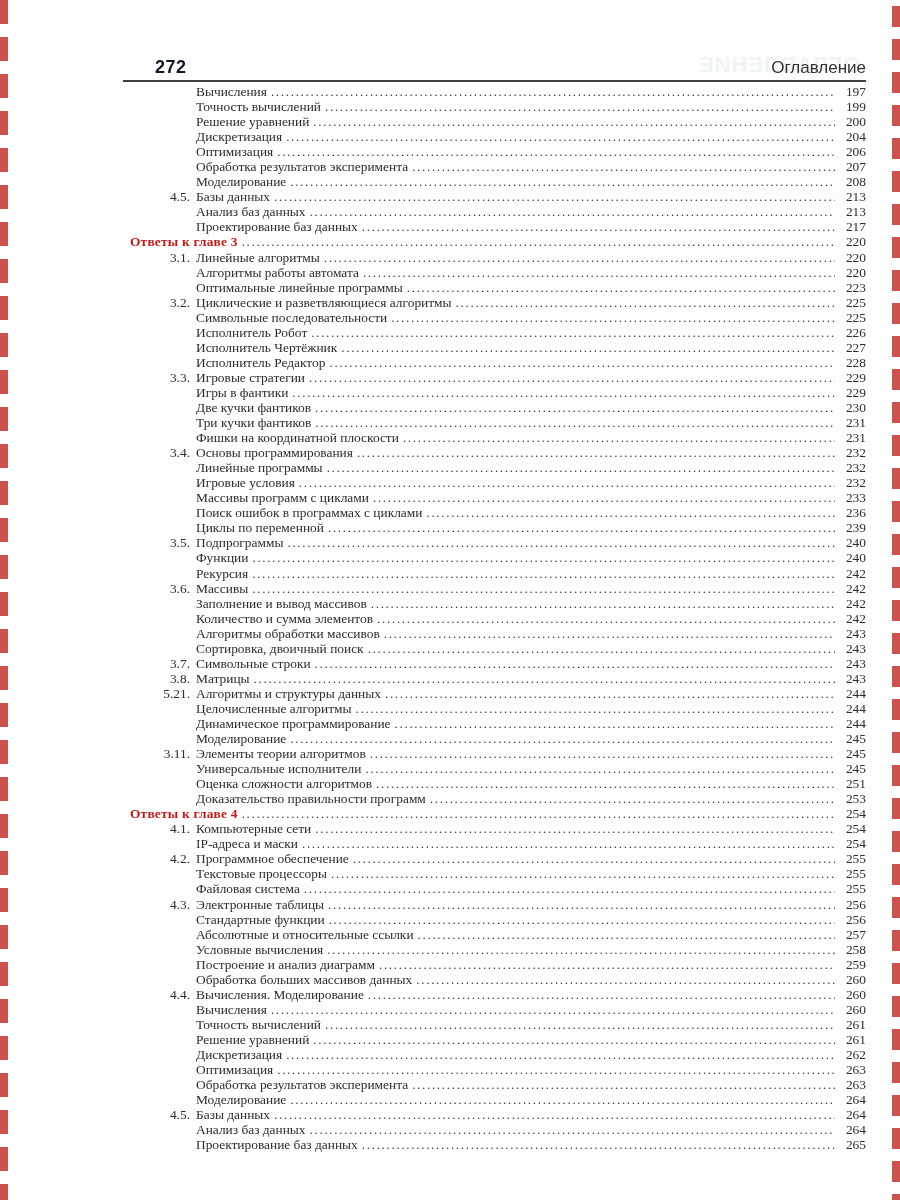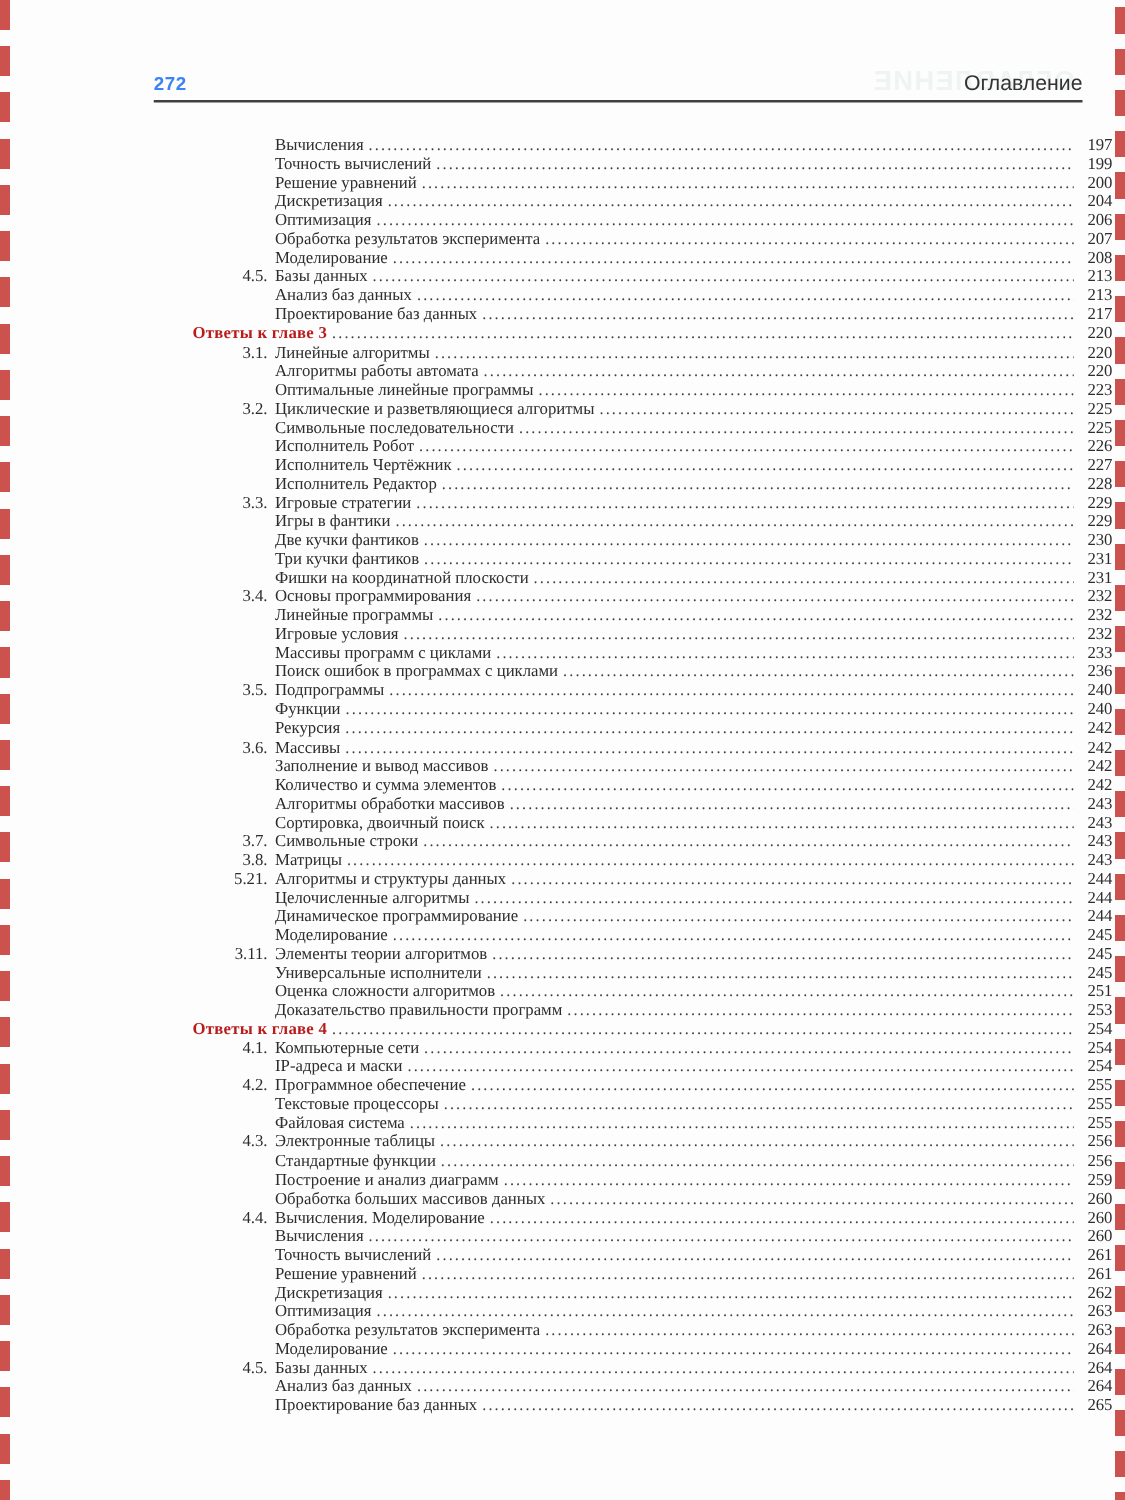--- a/index.html
+++ b/index.html
@@ -5,27 +5,27 @@
   html,body{margin:0;padding:0;}
   #page{position:relative;width:900px;height:1200px;background:#fdfdfd;overflow:hidden;
          font-family:"Liberation Serif", serif;color:#2d2d2d;}
   
   .edge{position:absolute;top:0;bottom:0;width:8px;opacity:.92;}
   .edge.left{left:0;background:repeating-linear-gradient(to bottom,#c8433f 0 24px,rgba(0,0,0,0) 24px 37px);}
   .edge.right{right:0;background:repeating-linear-gradient(to bottom,rgba(0,0,0,0) 0 6px,#c8433f 6px 27px,rgba(0,0,0,0) 27px 33px);}
   
   .header{position:absolute;left:123px;right:34px;top:57px;display:flex;justify-content:space-between;align-items:baseline;
           font-family:"Liberation Sans", sans-serif;}
-  .pagenum{font-weight:bold;font-size:15px;letter-spacing:.5px;color:#3b82f6;}
+  .pagenum{font-weight:bold;font-size:18px;letter-spacing:.5px;color:#0f172a;margin-left:32px;}
   .pagetitle{font-size:17px;color:#333;}
   .header-rule{position:absolute;left:123px;top:80px;width:743px;height:2px;background:#3d4140;}
   .ghost{position:absolute;right:40px;top:52px;font-family:"Liberation Sans",sans-serif;font-weight:bold;font-size:22px;
          color:#7fae9d;opacity:.10;transform:scaleX(-1);letter-spacing:1px;}
   
-  #toc{position:absolute;left:130px;top:108px;width:736px;margin-left:24px;}
+  #toc{position:absolute;left:130px;top:84px;width:736px;}
   .row{display:flex;align-items:baseline;height:15.05px;font-size:13.4px;line-height:15.05px;white-space:nowrap;}
   .num{flex:0 0 66px;width:66px;text-align:right;padding-right:6px;box-sizing:border-box;}
   .lvl0 .title{font-weight:bold;letter-spacing:.2px;color:#b91c1c;}
   .title{flex:0 0 auto;}
   .dots{flex:1 1 auto;overflow:hidden;margin:0 3px 0 4px;color:#3c3c3c;}
   .dots::after{content:"...................................................................................................................................................................................";
                letter-spacing:1.7px;font-size:13px;}
   .page{flex:0 0 auto;min-width:28px;text-align:right;}
 </style>
 </head>
@@ -211,20 +211,26 @@
     <span class="title">Массивы программ с циклами</span>
     <span class="dots"></span>
     <span class="page">233</span>
   </div>
       <div class="row lvl2">
     <span class="num"></span>
     <span class="title">Поиск ошибок в программах с циклами</span>
     <span class="dots"></span>
     <span class="page">236</span>
   </div>
+      <div class="row lvl2">
+    <span class="num"></span>
+    <span class="title">Циклы по переменной</span>
+    <span class="dots"></span>
+    <span class="page">239</span>
+  </div>
       <div class="row lvl1">
     <span class="num">3.5.</span>
     <span class="title">Подпрограммы</span>
     <span class="dots"></span>
     <span class="page">240</span>
   </div>
       <div class="row lvl2">
     <span class="num"></span>
     <span class="title">Функции</span>
     <span class="dots"></span>
@@ -369,20 +375,32 @@
     <span class="page">256</span>
   </div>
       <div class="row lvl2">
     <span class="num"></span>
     <span class="title">Стандартные функции</span>
     <span class="dots"></span>
     <span class="page">256</span>
   </div>
       <div class="row lvl2">
     <span class="num"></span>
+    <span class="title">Абсолютные и относительные ссылки</span>
+    <span class="dots"></span>
+    <span class="page">257</span>
+  </div>
+      <div class="row lvl2">
+    <span class="num"></span>
+    <span class="title">Условные вычисления</span>
+    <span class="dots"></span>
+    <span class="page">258</span>
+  </div>
+      <div class="row lvl2">
+    <span class="num"></span>
     <span class="title">Построение и анализ диаграмм</span>
     <span class="dots"></span>
     <span class="page">259</span>
   </div>
       <div class="row lvl2">
     <span class="num"></span>
     <span class="title">Обработка больших массивов данных</span>
     <span class="dots"></span>
     <span class="page">260</span>
   </div>

